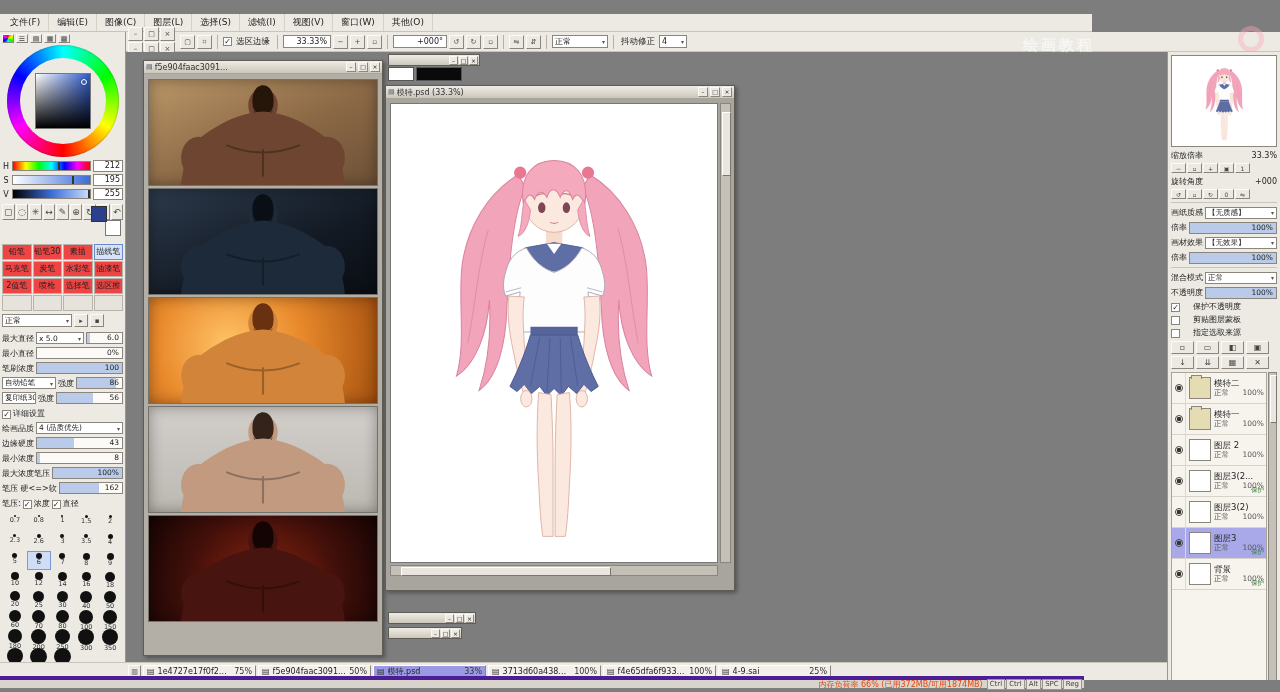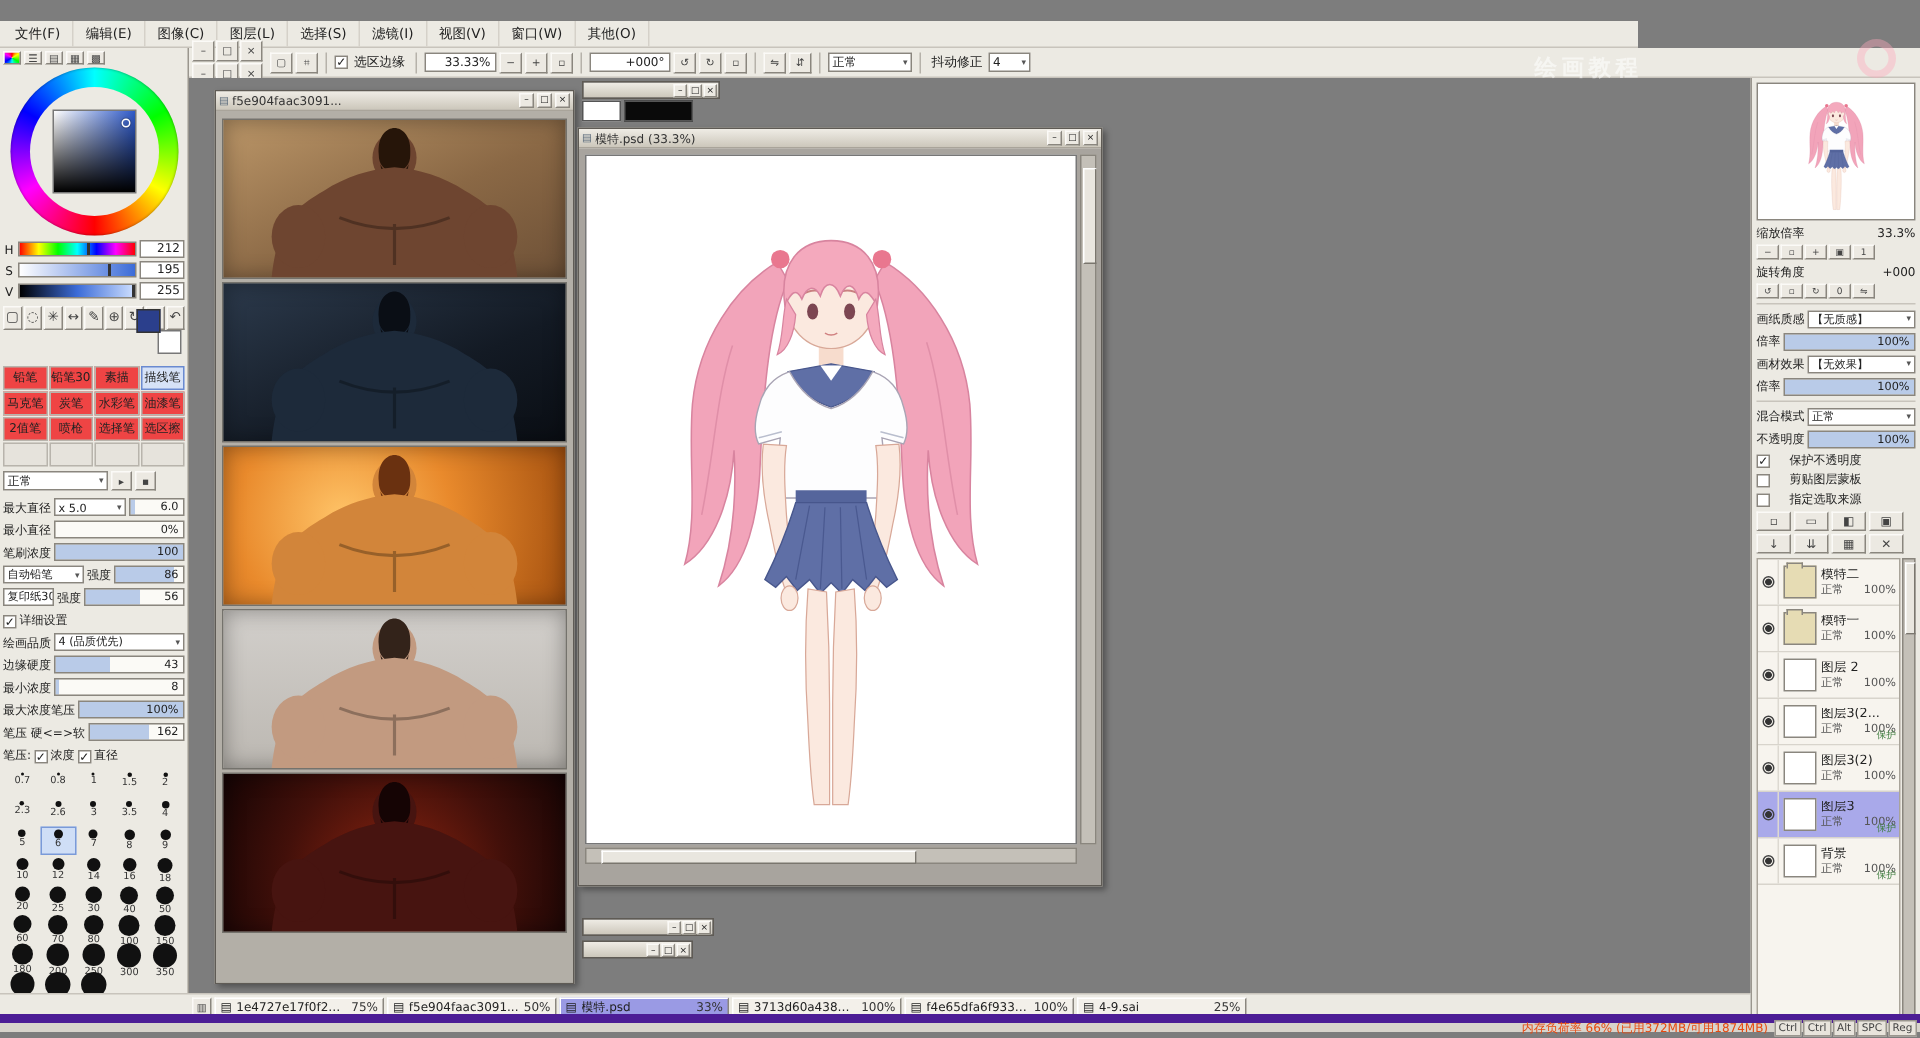--- a/index.html
+++ b/index.html
@@ -137,21 +137,21 @@
   .layer-scroll{width:9px;margin-left:1px;position:relative}
   .layer-scroll .scr-thumb{position:absolute;left:1px;top:2px;width:7px;height:48px}
 
   
   #file-tabs{position:absolute;left:0;top:662px;width:1167px;height:18px;background:#eceae3;border-top:1px solid #c8c4bc;display:flex;align-items:center;gap:2px;padding:0 2px 0 128px}
   #file-tabs .lead{width:13px;height:13px}
   .ftab{width:113px;height:14px;display:flex;align-items:center;gap:3px;padding:0 3px;background:#f3f0ea;border:1px solid;border-color:#fff #8a867e #8a867e #fff;font-size:8px;overflow:hidden}
   .ftab.selected{background:#9a9ae4}
   .ftab .fname{flex:1;overflow:hidden;white-space:nowrap;text-overflow:ellipsis}
   .ftab .fzoom{flex:none;color:#333}
-  #statusbar{position:absolute;left:0;top:676px;width:1280px;height:12px;background:#d8d4cc;border-top:6px solid #4c1d95;display:flex;align-items:center;gap:4px;padding:0 2px}
+  #statusbar{position:absolute;left:0;top:676px;width:1084px;height:12px;background:#d8d4cc;border-top:4px solid #4c1d95;display:flex;align-items:center;gap:4px;padding:0 2px}
   #statusbar .mem{margin-left:auto;font-size:8px;color:#e8490f;white-space:nowrap}
   #statusbar .key{font-size:7px;line-height:9px;padding:0 2px;background:#e8e4dc;border:1px solid #9a968e;color:#444}
 
   
   #watermark{position:absolute;right:185px;top:36px;font-size:15px;font-weight:bold;color:rgba(255,255,255,.55);letter-spacing:3px;pointer-events:none}
   #wm-ring{position:absolute;right:16px;top:26px;width:26px;height:26px;border-radius:50%;border:5px solid rgba(255,168,188,.4);pointer-events:none}
 </style>
 </head>
 <body>
 

